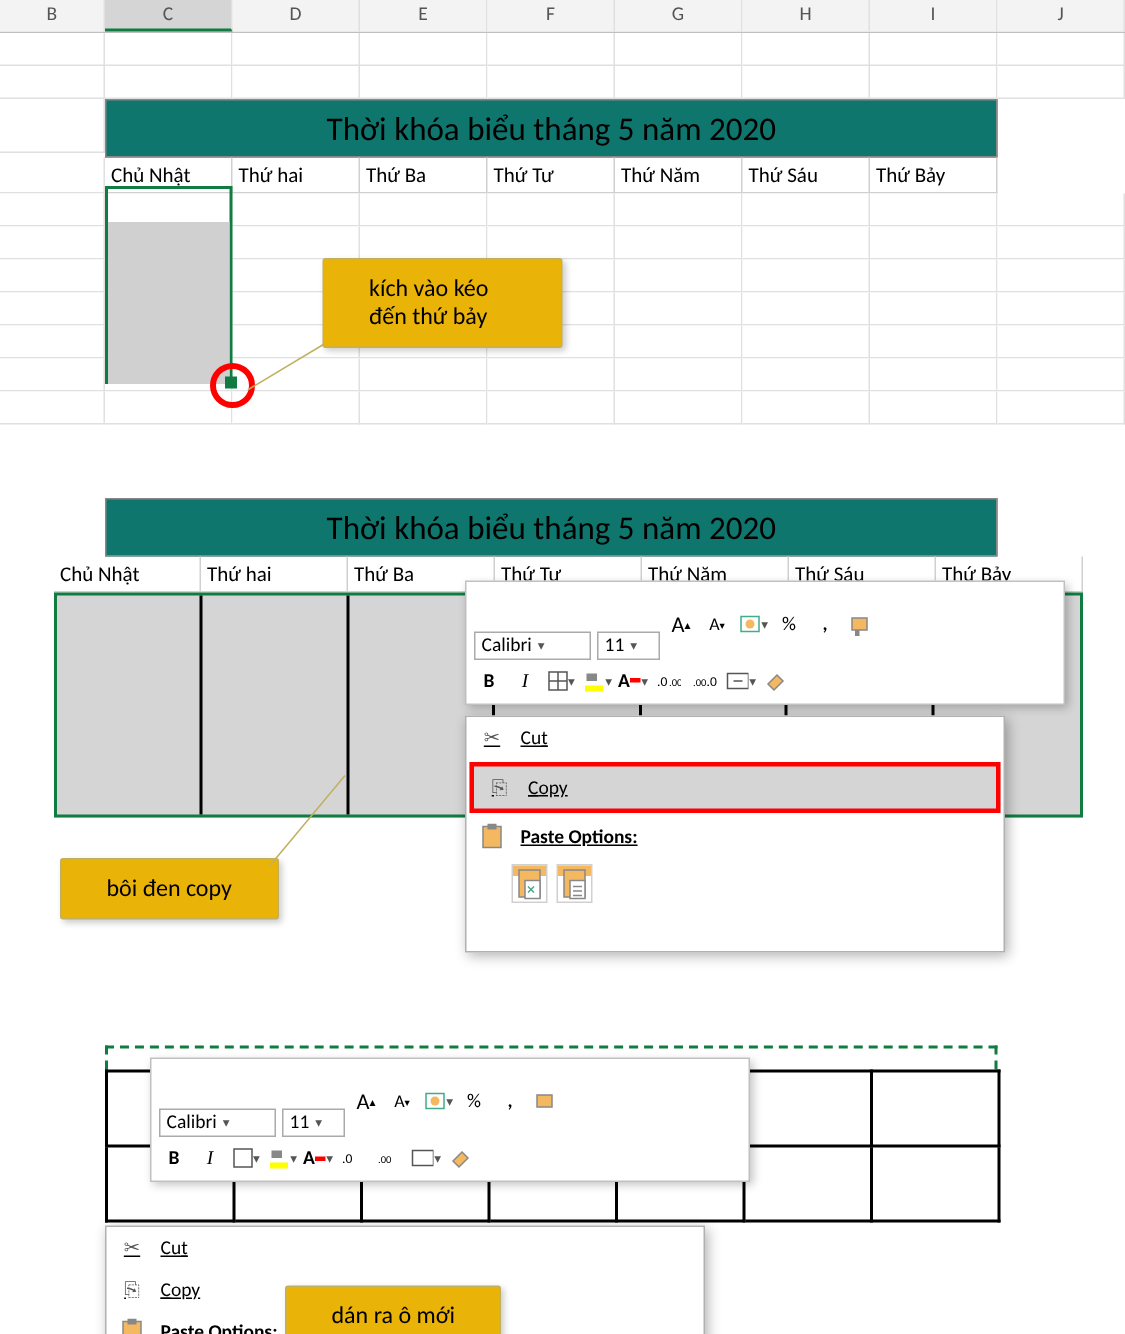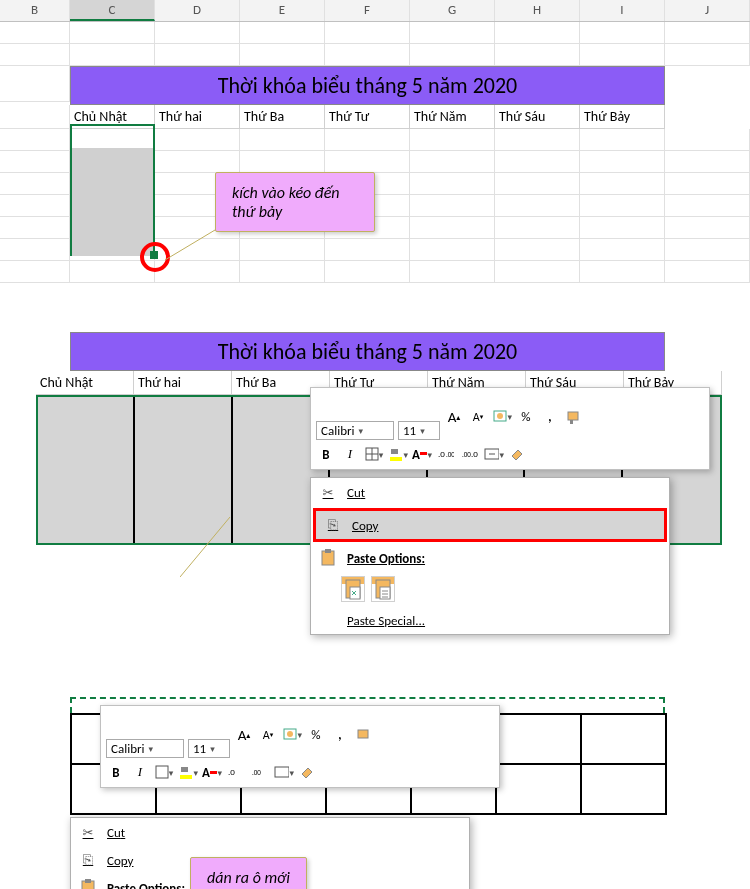--- a/index.html
+++ b/index.html
@@ -12,30 +12,30 @@
 .cw-B { width: 70px; } .cw-C { width: 85px; } .cw-D { width: 85px; }
 .cw-E { width: 85px; } .cw-F { width: 85px; } .cw-G { width: 85px; }
 .cw-H { width: 85px; } .cw-I { width: 85px; } .cw-J { width: 85px; }
 
 
 .grid-area { position: relative; }
 .row { display: flex; height: 22px; }
 .cell { border-right: 1px solid #e0e0e0; border-bottom: 1px solid #e0e0e0; font-size: 13px; padding: 1px 3px; background: #fff; }
 
 
-.title-bar { background: #8b5cf6; color: #000; font-size: 22px; text-align: center; padding: 5px 0; border: 1px solid #888; }
+.title-bar { background: #0f766e; color: #000; font-size: 22px; text-align: center; padding: 5px 0; border: 1px solid #888; }
 .weekday { width: 85px; border-right: 1px solid #d0d0d0; border-bottom: 1px solid #d0d0d0; font-size: 14px; padding: 3px 4px; text-align: left; }
 
 
 .sel-box { position: absolute; border: 2px solid #107c41; background: #d0d0d0; }
 .fill-handle { position: absolute; width: 8px; height: 8px; background: #107c41; bottom: -5px; right: -5px; }
 .red-circle { position: absolute; width: 30px; height: 30px; border: 4px solid #ff0000; border-radius: 50%; }
 
 
-.callout { position: absolute; background: #f0abfc; border: 1px solid #c0b060; padding: 10px 16px; font-size: 16px; box-shadow: 2px 2px 4px rgba(0,0,0,0.2); border-radius: 2px; font-style: italic; }
+.callout { position: absolute; background: #eab308; border: 1px solid #c0b060; padding: 10px 30px; font-size: 16px; box-shadow: 2px 2px 4px rgba(0,0,0,0.2); border-radius: 2px; }
 
 
 .section2 { position: relative; margin-top: 30px; }
 
 
 .mini-toolbar { position: absolute; background: #fff; border: 1px solid #c0c0c0; box-shadow: 2px 2px 6px rgba(0,0,0,0.25); padding: 3px; }
 .mini-row { display: flex; align-items: center; gap: 4px; padding: 2px; }
 .mini-sel { border: 1px solid #aaa; font-size: 13px; padding: 1px 4px; display: flex; align-items: center; gap: 4px; margin-top: 28px; }
 .mini-btn { width: 20px; height: 20px; display: flex; align-items: center; justify-content: center; font-size: 13px; cursor: pointer; }
 .chev { font-size: 9px; color: #555; }
@@ -234,20 +234,23 @@
       <div style="width:98px;height:100%;border-right:2px solid #000;"></div>
       <div style="width:98px;height:100%;border-right:2px solid #000;"></div>
       <div style="width:98px;height:100%;border-right:2px solid #000;"></div>
       <div style="width:98px;height:100%;border-right:2px solid #000;"></div>
       <div style="width:98px;height:100%;border-right:2px solid #000;"></div>
       <div style="width:98px;height:100%;border-right:2px solid #000;"></div>
       <div style="width:98px;height:100%;"></div>
     </div>
   </div>
 
+  <div class="callout" style="left:40px; top:240px;">
+    <span>bôi đen copy</span>
+  </div>
   <svg style="position:absolute;left:180px;top:180px;" width="70" height="70">
     <path d="M 0 65 L 50 5" stroke="#c0b060" stroke-width="1" fill="none"></path>
   </svg>
 
   <div class="mini-toolbar" style="left:310px; top:55px; width:400px;">
     <div class="mini-row">
       <div class="mini-sel" style="width:78px;">
           <span>Calibri</span>
           <span class="chev">▾</span>
         </div>
@@ -354,21 +357,20 @@
             <rect x="4" y="3" width="14" height="18" fill="#f4b860" stroke="#888"></rect>
             <rect x="8" y="10" width="10" height="12" fill="#fff" stroke="#888"></rect>
             <line x1="10" y1="14" x2="16" y2="14" stroke="#888"></line>
             <line x1="10" y1="17" x2="16" y2="17" stroke="#888"></line>
             <line x1="10" y1="20" x2="16" y2="20" stroke="#888"></line>
           </svg>
         </div>
     </div>
     <div class="ctx-item">
       <span class="ctx-icon"></span>
-      <span class="ctx-label">Paste <span class="ctx-u">S</span>pecial...</span>
     </div>
   </div>
 </div>
 
 <div class="section3" style="height:270px;">
 
   <div style="display:flex;">
     <div style="width:70px;"></div>
     <div style="width:595px;height:16px;border:2px dashed #107c41;border-bottom:none;"></div>
   </div>

